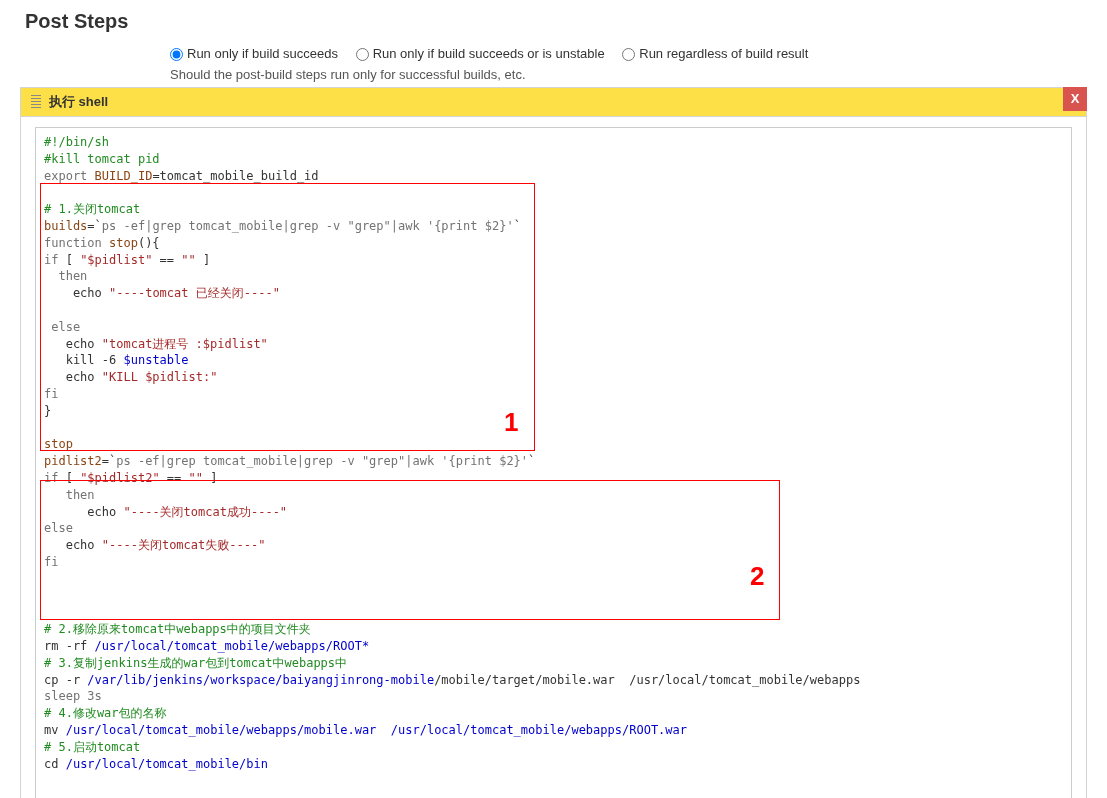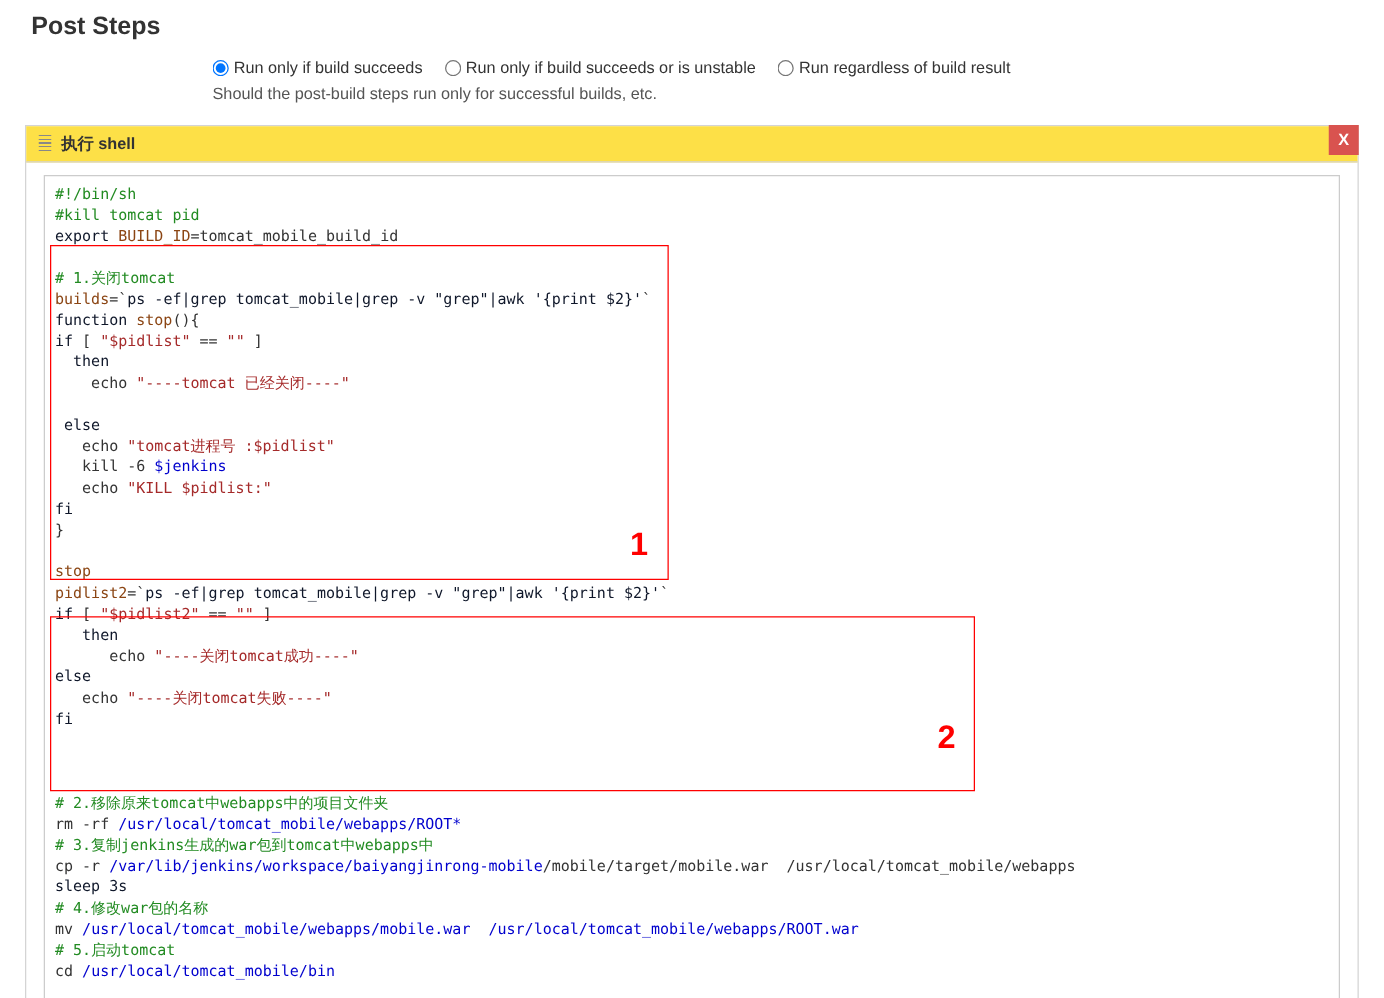--- a/index.html
+++ b/index.html
@@ -1,33 +1,33 @@
 <!DOCTYPE html>
 <html><head>
 <meta charset="utf-8">
 <style>
 * { box-sizing: border-box; margin: 0; padding: 0; }
 body { font-family: Arial, "Microsoft YaHei", sans-serif; font-size: 13px; color: #333; background: #fff; padding: 10px 20px; }
 .section-title { font-size: 20px; font-weight: bold; margin-bottom: 13px; margin-left: 5px; }
 .radio-row { margin-left: 150px; margin-bottom: 6px; }
 .radio-row label { margin-right: 14px; color: #333; }
 .radio-row input[type=radio] { margin-right: 4px; vertical-align: middle; }
-.desc-row { margin-left: 150px; color: #555; margin-bottom: 18px; }
+.desc-row { margin-left: 150px; color: #555; margin-bottom: 5px; }
 .step-box { border: 1px solid #d4d4d4; background: #fff; position: relative; margin-bottom: 14px; }
 .step-header { background: #fde047; border-bottom: 1px solid #d4d4d4; padding: 5px 10px; font-weight: bold; font-size: 13px; }
 .drag-handle { float: left; width: 10px; height: 14px; margin-right: 8px; margin-top: 2px; background-image: repeating-linear-gradient(to bottom, #888 0, #888 1px, transparent 1px, transparent 3px); }
 .close-btn { position: absolute; right: -1px; top: -1px; width: 24px; height: 24px; background: #d9534f; color: #fff; text-align: center; line-height: 24px; font-weight: bold; cursor: pointer; font-size: 13px; }
 .step-body { padding: 10px 14px; }
 .cmd-label { font-size: 13px; margin-bottom: 4px; margin-left: -2px; }
 .code-area { border: 1px solid #ccc; padding: 6px 8px; background: #fff; font-family: "NSimSun", "SimSun", Consolas, monospace; font-size: 12px; line-height: 1.4; white-space: pre; overflow-x: auto; position: relative; min-height: 520px; }
 .annot-box { position: absolute; border: 1px solid red; pointer-events: none; }
 .annot-num { position: absolute; color: red; font-weight: bold; font-size: 26px; font-family: Arial; }
 .sh-comment { color: #228B22; }
 .sh-string  { color: #A52A2A; }
-.sh-keyword { color: #0f172a; }
+.sh-keyword { color: #737373; }
 .sh-var     { color: #0000CD; }
 .sh-path    { color: #0000CD; }
 .sh-assign  { color: #8B4513; }
 </style>
 </head>
 <body>
 
 <div class="section-title">Post Steps</div>
 
 <div class="radio-row">
@@ -50,21 +50,21 @@
 
 <span class="sh-comment"># 1.关闭tomcat</span>
 <span class="sh-assign">builds</span><span>=`</span><span class="sh-keyword">ps -ef|grep tomcat_mobile|grep -v "grep"|awk '{print $2}'</span><span>`</span>
 <span class="sh-keyword">function</span><span class="sh-assign"> stop</span><span>(){</span>
 <span class="sh-keyword">if</span><span> [ </span><span class="sh-string">"$pidlist"</span><span> == </span><span class="sh-string">""</span><span> ]</span>
 <span class="sh-keyword">  then</span>
 <span>    echo </span><span class="sh-string">"----tomcat 已经关闭----"</span>
 
 <span class="sh-keyword"> else</span>
 <span>   echo </span><span class="sh-string">"tomcat进程号 :$pidlist"</span>
-<span>   kill -6 </span><span class="sh-var">$jenkins</span>
+<span>   kill -6 </span><span class="sh-var">$unstable</span>
 <span>   echo </span><span class="sh-string">"KILL $pidlist:"</span>
 <span class="sh-keyword">fi</span>
 <span>}</span>
 
 <span class="sh-assign">stop</span>
 <span class="sh-assign">pidlist2</span><span>=`</span><span class="sh-keyword">ps -ef|grep tomcat_mobile|grep -v "grep"|awk '{print $2}'</span><span>`</span>
 <span class="sh-keyword">if</span><span> [ </span><span class="sh-string">"$pidlist2"</span><span> == </span><span class="sh-string">""</span><span> ]</span>
 <span class="sh-keyword">   then</span>
 <span>      echo </span><span class="sh-string">"----关闭tomcat成功----"</span>
 <span class="sh-keyword">else</span>

